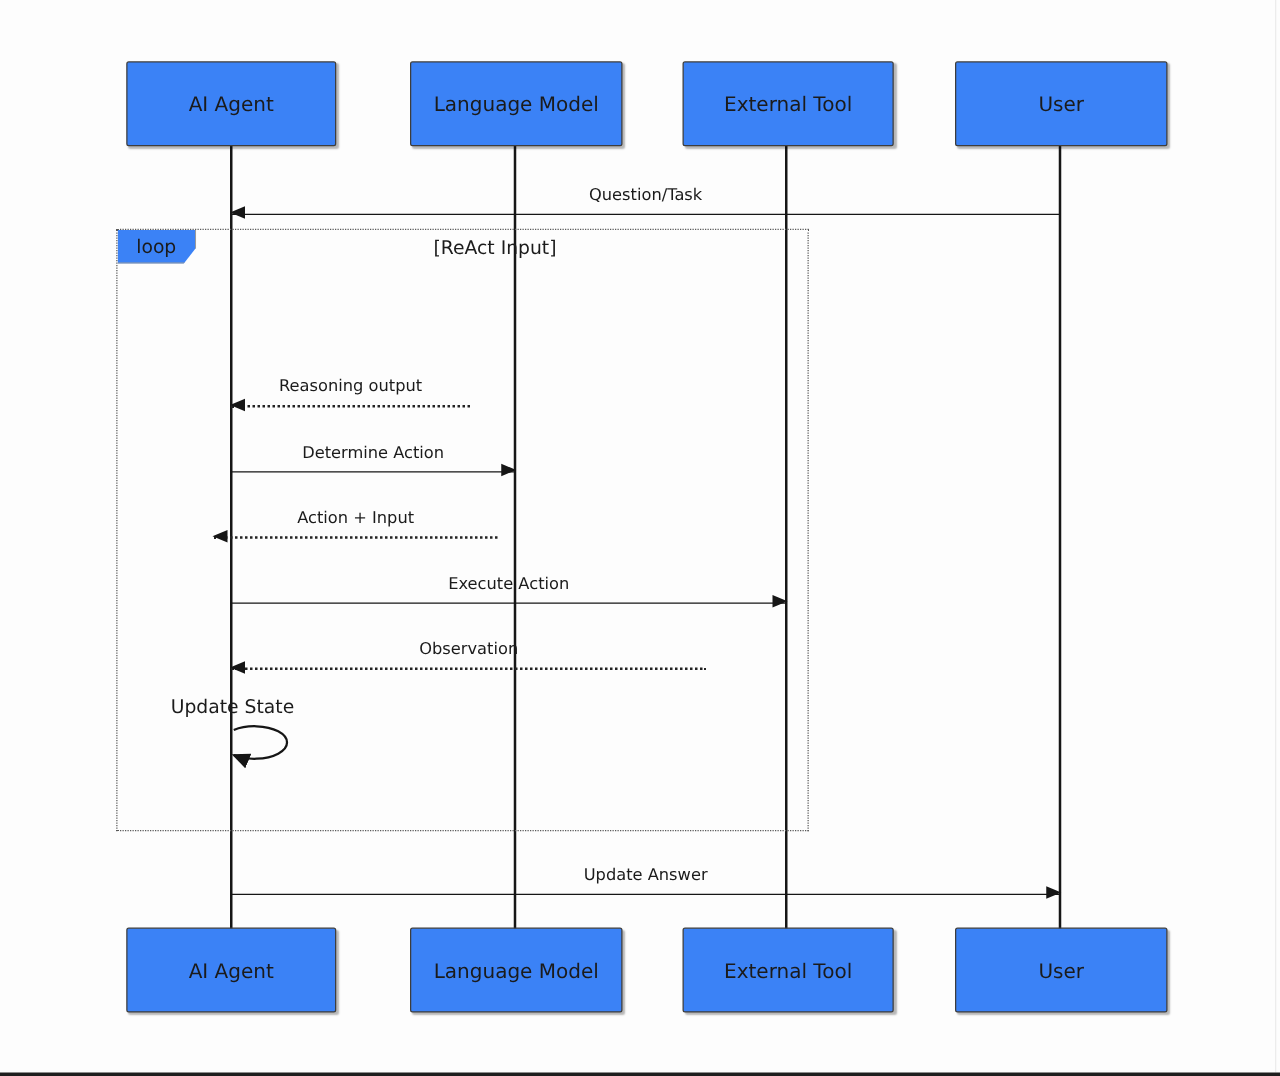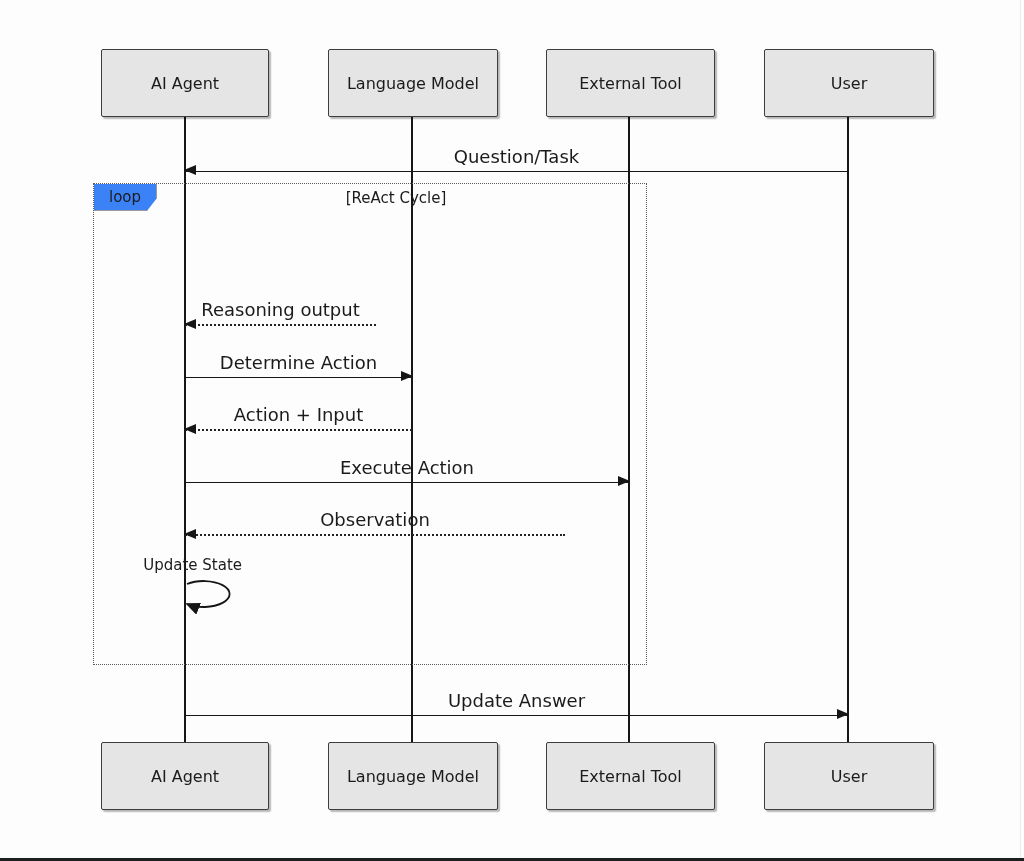--- a/index.html
+++ b/index.html
@@ -14,21 +14,21 @@
 
   
   .lifeline {
     position: absolute; top: 116px; height: 628px; width: 2px;
     background: #161616; z-index: 1;
   }
 
   
   .actor {
     position: absolute; height: 66px;
-    background: #e5e5e5; border: 1.5px solid #3d3d3d; border-radius: 2px;
+    background: #3b82f6; border: 1.5px solid #3d3d3d; border-radius: 2px;
     box-shadow: 2px 2px 1.5px rgba(0,0,0,0.28);
     display: flex; align-items: center; justify-content: center;
     font-size: 16px; z-index: 3;
   }
 
   
   .loopbox {
     position: absolute; left: 93px; top: 183px; width: 552px; height: 480px;
     border: 1.6px dotted #5a5a5a; z-index: 2;
   }
@@ -39,30 +39,30 @@
     display: flex; align-items: center; justify-content: center;
     font-size: 15px;
   }
   .guard {
     position: absolute; left: 207px; top: 5px; width: 190px;
     text-align: center; font-size: 15px;
   }
 
   
   .msg { position: absolute; text-align: center; z-index: 4; }
-  .msg .lbl { font-size: 18px; line-height: 18px; margin-bottom: 5px; white-space: nowrap; }
+  .msg .lbl { font-size: 13px; line-height: 18px; margin-bottom: 5px; white-space: nowrap; }
   .msg .line { position: relative; height: 0; border-top: 1.8px solid #161616; }
   .msg .line.dotted { border-top: 2px dotted #222222; }
   .ah { position: absolute; width: 0; height: 0; top: -7px;
         border-top: 5.5px solid transparent; border-bottom: 5.5px solid transparent; }
   .ah-right { right: -1px; border-left: 12px solid #161616; }
   .ah-left  { left: -1px;  border-right: 12px solid #161616; }
 
   .self-label { position: absolute; left: 130px; top: 556px; width: 112px;
-                text-align: right; font-size: 15px; z-index: 4; }
+                text-align: center; font-size: 15px; z-index: 4; }
   .selfloop { position: absolute; left: 185px; top: 580px; z-index: 4; }
 
   .bottom-bar { position: absolute; left: 0; bottom: 0; width: 1024px; height: 3px;
                 background: #1e1e1e; z-index: 5; }
   .right-edge { position: absolute; right: 3px; top: 0; width: 1px; height: 858px;
                 background: #ececec; z-index: 0; }
 </style>
 </head>
 <body>
 
@@ -88,39 +88,39 @@
 
   <div class="msg" style="left:185px;top:148px;width:663px">
     <div class="lbl">Question/Task</div>
     <div class="line">
         <span class="ah ah-left"></span>
       </div>
   </div>
 
   <div class="loopbox">
     <div class="looptag">loop</div>
-    <div class="guard">[ReAct Cycle]</div>
+    <div class="guard">[ReAct Input]</div>
   </div>
 
 
   <div class="msg" style="left:185px;top:301px;width:191px">
     <div class="lbl">Reasoning output</div>
     <div class="line dotted">
         <span class="ah ah-left"></span>
       </div>
   </div>
 
   <div class="msg" style="left:185px;top:354px;width:227px">
     <div class="lbl">Determine Action</div>
     <div class="line">
         <span class="ah ah-right"></span>
       </div>
   </div>
 
-  <div class="msg" style="left:185px;top:406px;width:227px">
+  <div class="msg" style="left:171px;top:406px;width:227px">
     <div class="lbl">Action + Input</div>
     <div class="line dotted">
         <span class="ah ah-left"></span>
       </div>
   </div>
 
   <div class="msg" style="left:185px;top:459px;width:444px">
     <div class="lbl">Execute Action</div>
     <div class="line">
         <span class="ah ah-right"></span>

